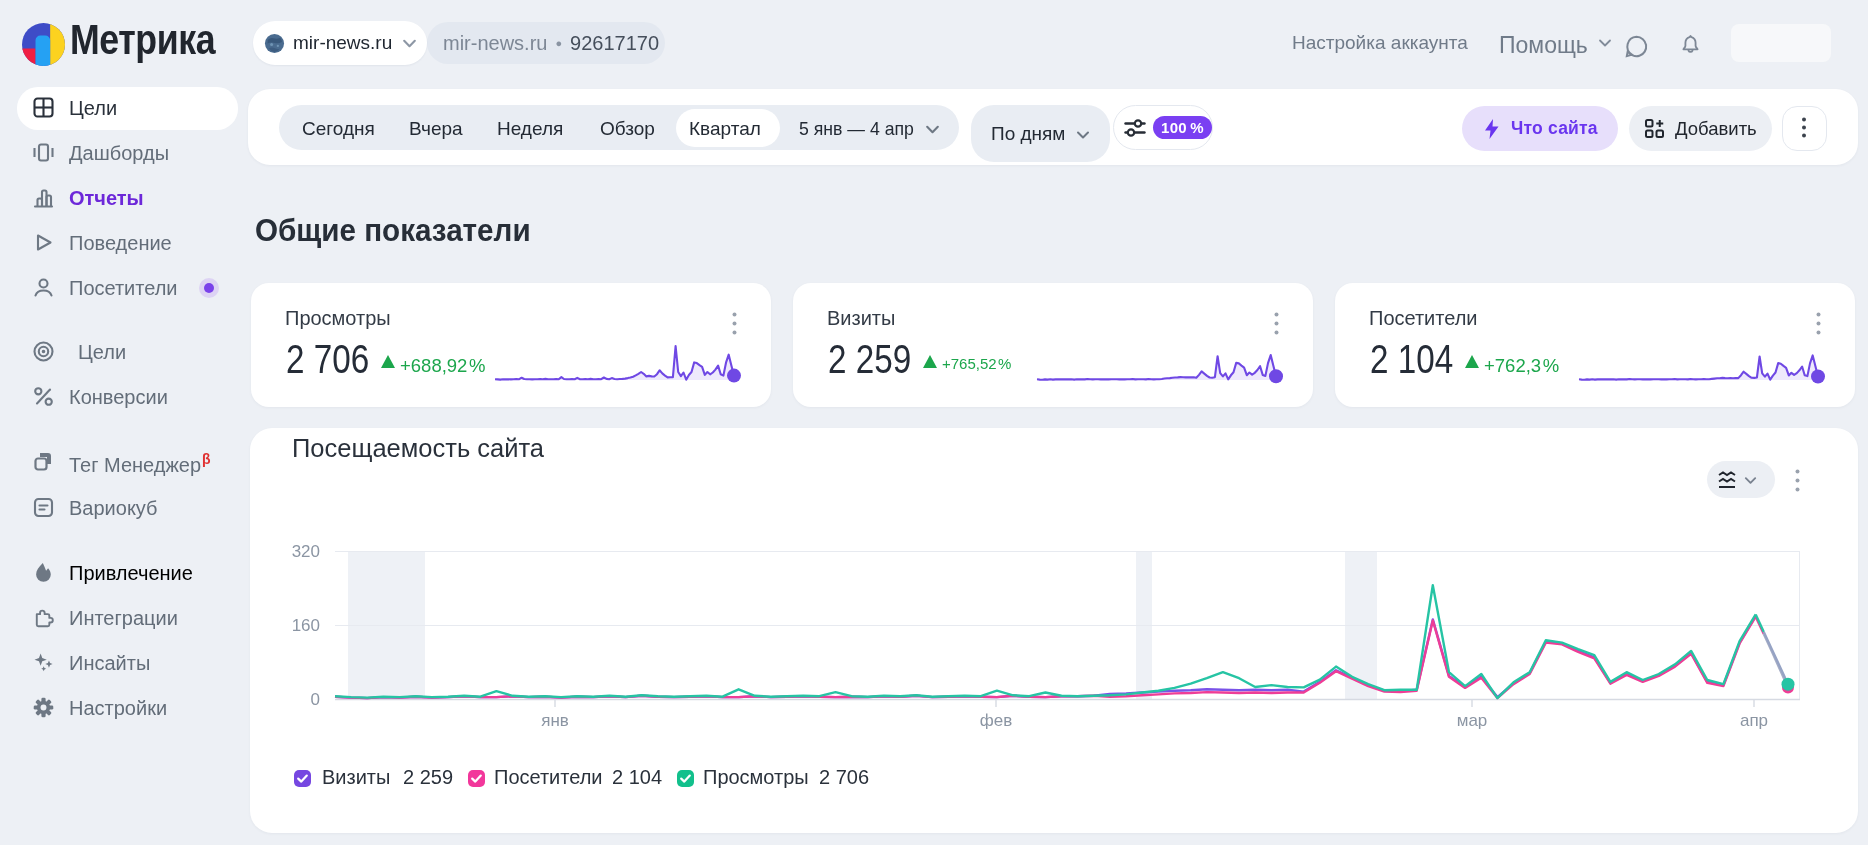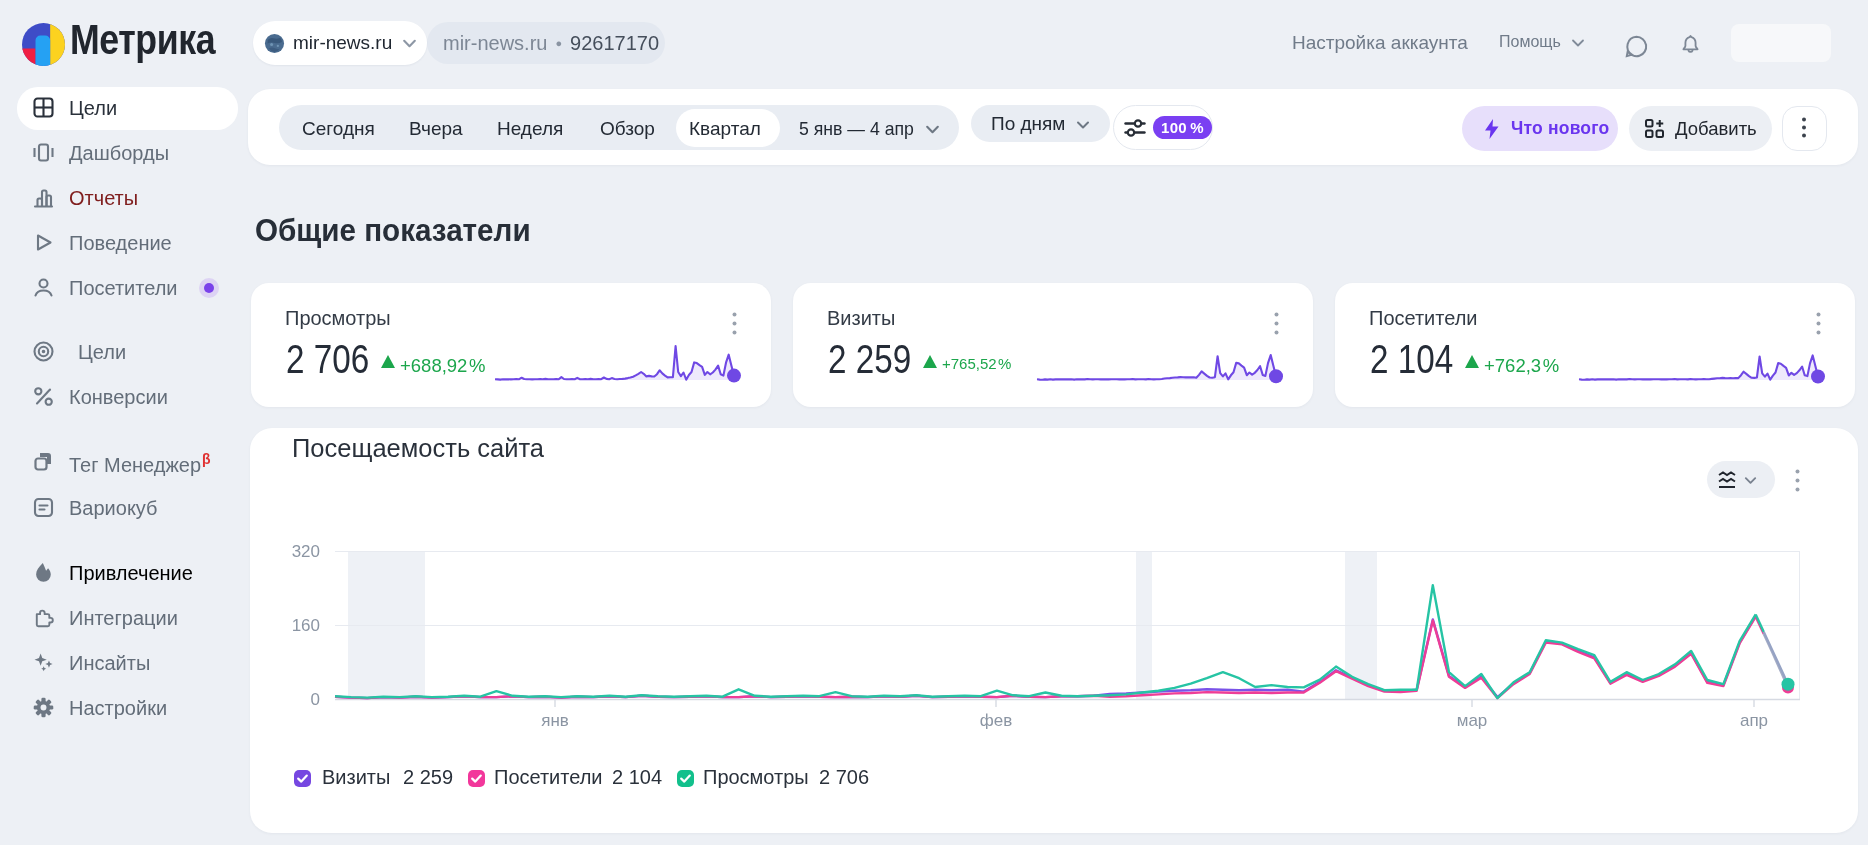--- a/index.html
+++ b/index.html
@@ -40,21 +40,21 @@
   <svg width="17" height="17" viewBox="0 0 16 16" style="margin-left:9px;">
       <path d="M3 5.5 L8 10.5 L13 5.5" stroke="#8d97a5" stroke-width="2" fill="none" stroke-linecap="round" stroke-linejoin="round"></path>
     </svg>
 </div>
 <div class="abs" style="left:443px;top:22px;width:220px;height:42px;display:flex;align-items:center;font-size:20px;">
   <span style="color:#7d8795;">mir-news.ru</span>
   <span style="color:#8a94a2;margin:0 8px;font-size:11px;">●</span>
   <span style="color:#454e5b;">92617170</span>
 </div>
 <div class="abs" style="left:1292px;top:32px;font-size:19px;color:#707b89;">Настройка аккаунта</div>
-<div class="abs" style="left:1499px;top:32px;font-size:16px;color:#707b89;display:flex;align-items:center;">Помощь
+<div class="abs" style="left:1499px;top:32px;font-size:23px;color:#707b89;display:flex;align-items:flex-start;">Помощь
   <svg width="16" height="16" viewBox="0 0 16 16" style="margin-left:9px;margin-top:3px;">
       <path d="M3 5.5 L8 10.5 L13 5.5" stroke="#818b99" stroke-width="1.8" fill="none" stroke-linecap="round" stroke-linejoin="round"></path>
     </svg>
 </div>
 <svg class="abs" style="left:1624px;top:34px;" width="25" height="25" viewBox="0 0 25 25">
     <path d="M12.5 2.8 a9.7 9.7 0 1 1 -8.7 14 L2.8 22.2 l5.1 -1.5 A9.7 9.7 0 0 1 12.5 2.8 z" fill="none" stroke="#7d8795" stroke-width="2"></path>
   </svg>
 <svg class="abs" style="left:1679px;top:33px;" width="23" height="23" viewBox="0 0 24 24">
     <path d="M12 3.1 c0.5 0.7 1.1 1.2 1.1 1.2 a6.3 6.3 0 0 1 4.2 5.9 v3 c0 1.7 1.5 2.6 2.1 3.8 H4.6 c0.6 -1.2 2.1 -2.1 2.1 -3.8 v-3 a6.3 6.3 0 0 1 4.2 -5.9 c0 0 0.6 -0.5 1.1 -1.2 z" fill="none" stroke="#7d8795" stroke-width="1.9" stroke-linejoin="round"></path>
     <path d="M9.9 18.4 a2.3 2.3 0 0 0 4.2 0" fill="none" stroke="#7d8795" stroke-width="1.9" stroke-linecap="round"></path>
@@ -73,21 +73,21 @@
       <rect x="7" y="3.5" width="9" height="16" rx="2"></rect>
       <line x1="20.5" y1="7" x2="20.5" y2="16"></line>
     </svg></div>
 <div class="abs" style="left:69px;top:142px;font-size:20px;color:#636d79;white-space:nowrap;">Дашборды</div>
 <div class="abs" style="left:32px;top:186px;width:23px;height:23px;"><svg width="23" height="23" viewBox="0 0 23 23" fill="none" stroke="#6e7884" stroke-width="2.1" stroke-linecap="round">
       <path d="M3 20.5 h17"></path>
       <path d="M5.5 20 v-6 a1.5 1.5 0 0 1 1.5 -1.5 h1.5 a1.5 1.5 0 0 1 1.5 1.5 v6"></path>
       <path d="M10 20 v-14 a1.5 1.5 0 0 1 1.5 -1.5 h1.5 a1.5 1.5 0 0 1 1.5 1.5 v14"></path>
       <path d="M14.5 20 v-9 a1.5 1.5 0 0 1 1.5 -1.5 h1.5 a1.5 1.5 0 0 1 1.5 1.5 v9"></path>
     </svg></div>
-<div class="abs" style="left:69px;top:187px;font-size:20px;color:#7f1d1d;white-space:nowrap;">Отчеты</div>
+<div class="abs" style="left:69px;top:187px;font-size:20px;color:#6d28d9;white-space:nowrap;font-weight:bold;">Отчеты</div>
 <div class="abs" style="left:32px;top:231px;width:23px;height:23px;"><svg width="23" height="23" viewBox="0 0 23 23" fill="none" stroke="#6e7884" stroke-width="2.1" stroke-linejoin="round">
       <path d="M6 4.5 L18.5 11.5 L6 18.5 Z"></path>
     </svg></div>
 <div class="abs" style="left:69px;top:232px;font-size:20px;color:#636d79;white-space:nowrap;">Поведение</div>
 <div class="abs" style="left:32px;top:276px;width:23px;height:23px;"><svg width="23" height="23" viewBox="0 0 23 23" fill="none" stroke="#6e7884" stroke-width="2.1">
       <circle cx="11.5" cy="7.5" r="4"></circle>
       <path d="M3.5 19.5 q1.5 -5 8 -5 q6.5 0 8 5" stroke-linecap="round"></path>
     </svg></div>
 <div class="abs" style="left:69px;top:277px;font-size:20px;color:#636d79;white-space:nowrap;">Посетители</div>
 <div class="abs" style="left:199px;top:278px;width:20px;height:20px;border-radius:50%;background:#ddd3f4;"></div>
@@ -153,42 +153,42 @@
   <span class="abs" style="left:23px;">Сегодня</span>
   <span class="abs" style="left:130px;">Вчера</span>
   <span class="abs" style="left:218px;">Неделя</span>
   <span class="abs" style="left:321px;">Обзор</span>
   <span class="abs" style="left:410px;">Квартал</span>
   <span class="abs" style="left:520px;transform:scaleX(0.93);transform-origin:0 0;white-space:nowrap;">5 янв — 4 апр</span>
   <svg class="abs" width="17" height="17" viewBox="0 0 16 16" style="left:645px;top:3px;">
       <path d="M3 5.5 L8 10.5 L13 5.5" stroke="#6e7884" stroke-width="2" fill="none" stroke-linecap="round" stroke-linejoin="round"></path>
     </svg>
 </div>
-<div class="pill" style="left:971px;top:105px;width:139px;height:37px;background:#e9edf3;border-radius:23px;font-size:19px;color:#232a34;">
+<div class="pill" style="left:971px;top:105px;width:139px;height:57px;background:#e9edf3;border-radius:23px;font-size:19px;color:#232a34;">
   <span style="margin-left:20px;">По дням</span>
   <svg width="16" height="16" viewBox="0 0 16 16" style="margin-left:10px;margin-top:2px;">
       <path d="M3 5.5 L8 10.5 L13 5.5" stroke="#6e7884" stroke-width="2" fill="none" stroke-linecap="round" stroke-linejoin="round"></path>
     </svg>
 </div>
 <div class="pill" style="left:1113px;top:105px;width:100px;height:45px;background:#fff;border:1px solid #e4e8ef;border-radius:23px;">
   <svg width="22" height="22" viewBox="0 0 22 22" style="margin-left:10px;">
     <g stroke="#272d36" stroke-width="2.4" stroke-linecap="round">
         <line x1="1.5" y1="6.5" x2="20.5" y2="6.5"></line>
         <line x1="1.5" y1="15.5" x2="20.5" y2="15.5"></line>
       </g>
     <circle cx="14" cy="6.5" r="3.2" fill="#fff" stroke="#272d36" stroke-width="2.2"></circle>
       <circle cx="7" cy="15.5" r="3.2" fill="#fff" stroke="#272d36" stroke-width="2.2"></circle>
   </svg>
   <span style="margin-left:7px;background:#7a3ff2;color:#fff;font-size:15px;font-weight:700;border-radius:12px;padding:3px 8px;letter-spacing:0.3px;">100 %</span>
 </div>
 <div class="pill" style="left:1462px;top:106px;width:156px;height:45px;background:#e7dffb;border-radius:23px;">
   <svg width="20" height="22" viewBox="0 0 20 22" style="margin-left:20px;">
       <path d="M11 1 L3 12.5 L8.5 12.5 L7.5 21 L16.5 8.5 L10.5 8.5 Z" fill="#6a35ef"></path>
     </svg>
-  <span style="font-size:17.5px;font-weight:700;color:#6a35ef;margin-left:9px;letter-spacing:0.2px;">Что нового</span>
+  <span style="font-size:17.5px;font-weight:700;color:#6a35ef;margin-left:9px;letter-spacing:0.2px;">Что сайта</span>
 </div>
 <div class="pill" style="left:1629px;top:106px;width:143px;height:45px;background:#eceff4;border-radius:23px;">
   <svg width="21" height="21" viewBox="0 0 21 21" style="margin-left:15px;" fill="none" stroke="#21262e" stroke-width="2">
     <rect x="2" y="2" width="6.5" height="6.5" rx="1.5"></rect>
       <rect x="2" y="12.5" width="6.5" height="6.5" rx="1.5"></rect>
       <rect x="12.5" y="12.5" width="6.5" height="6.5" rx="1.5"></rect>
     <line x1="15.75" y1="2" x2="15.75" y2="9"></line>
       <line x1="12.25" y1="5.5" x2="19.25" y2="5.5"></line>
   </svg>
   <span style="font-size:18.5px;color:#21262e;margin-left:10px;">Добавить</span>

